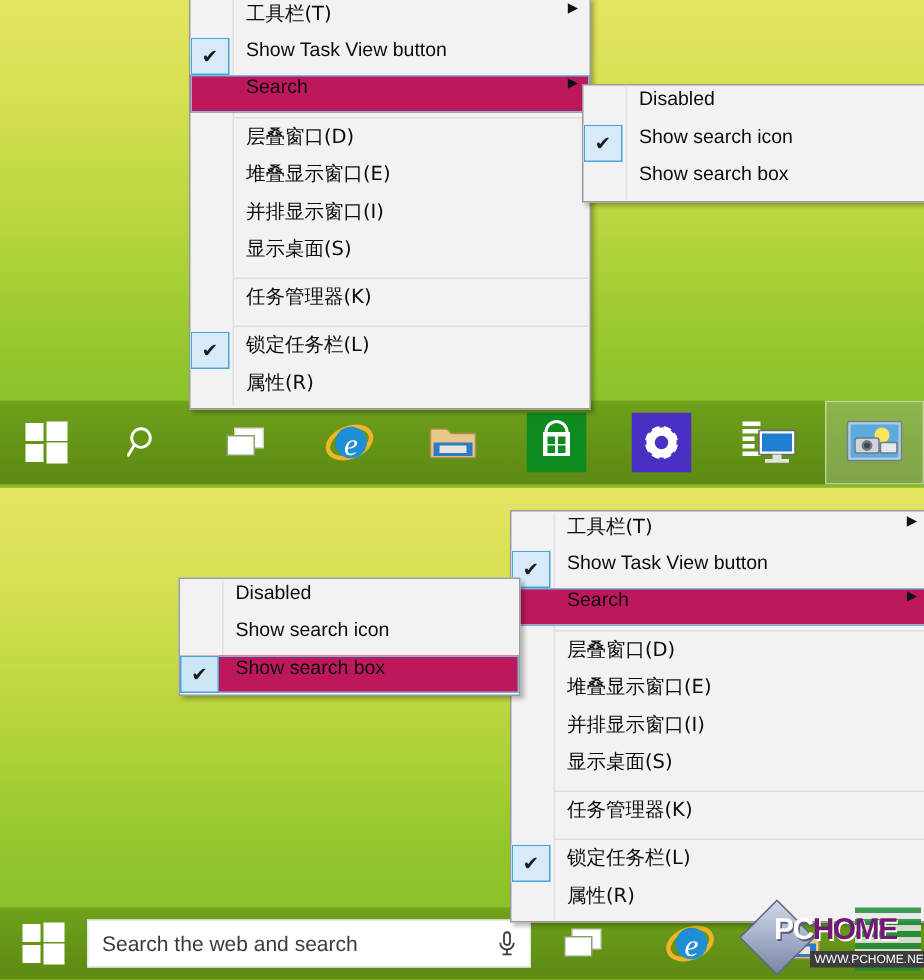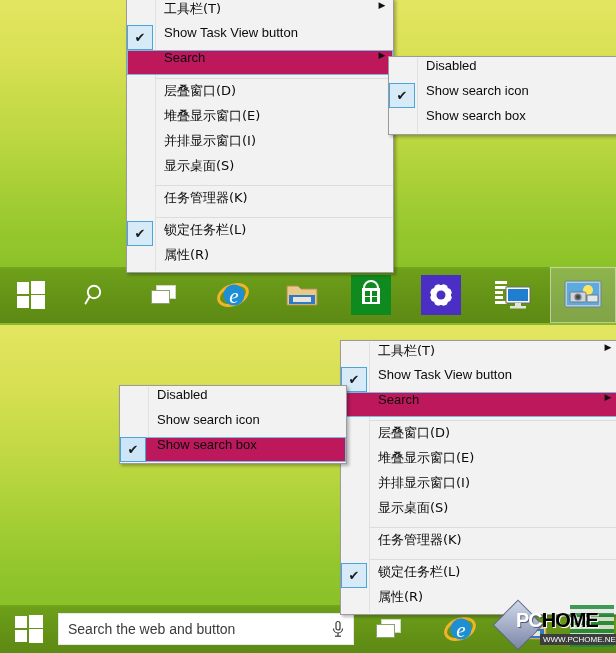--- a/index.html
+++ b/index.html
@@ -86,21 +86,21 @@
   .watermark{
     position:absolute;right:0;bottom:0;width:122px;height:52px;
     pointer-events:none;
   }
   .wm-txt{
     position:absolute;left:22px;top:8px;
     font-weight:bold;font-size:20px;letter-spacing:-1px;
     font-family:"Liberation Sans",sans-serif;
   }
   .wm-pc{color:#ffffff;text-shadow:1px 1px 0 #5a5a7a;margin-top:24px;}
-  .wm-home{color:#000000;text-shadow:1px 1px 0 #ffffff;}
+  .wm-home{color:#701a75;text-shadow:1px 1px 0 #ffffff;}
   .wm-sub{
     position:absolute;left:46px;top:33px;font-size:8px;color:#ffffff;
     background:#3d3d3d;padding:1px 3px;letter-spacing:0px;
     font-family:"Liberation Sans",sans-serif;
   }
   .wm-diamond{
     position:absolute;left:6px;top:6px;width:34px;height:34px;
     background:linear-gradient(135deg,#cfd8e8,#7b86a8);
     transform:rotate(45deg);
     border:1px solid #5d6a8a;
@@ -311,21 +311,21 @@
   <div class="taskbar" id="taskbar-bottom">
     <div class="tb-item" style="width:58px">
       <span class="winlogo">
           <i></i>
           <i></i>
           <i></i>
           <i></i>
         </span>
     </div>
     <div class="searchbox" style="width:294px">
-      <span class="ph">Search the web and button</span>
+      <span class="ph">Search the web and search</span>
       <span class="mic">
         <svg width="14" height="18" viewBox="0 0 14 18">
           <rect x="5" y="1.5" width="4" height="8.5" rx="2" fill="none" stroke="#3b3b3b" stroke-width="1.2"></rect>
           <path d="M2.5 8.5 a4.5 4.5 0 0 0 9 0" fill="none" stroke="#3b3b3b" stroke-width="1.2"></path>
           <line x1="7" y1="13" x2="7" y2="16" stroke="#3b3b3b" stroke-width="1.2"></line>
           <line x1="4" y1="16.2" x2="10" y2="16.2" stroke="#3b3b3b" stroke-width="1.2"></line>
         </svg>
       </span>
     </div>
     <div class="tb-item" style="width:70px">

